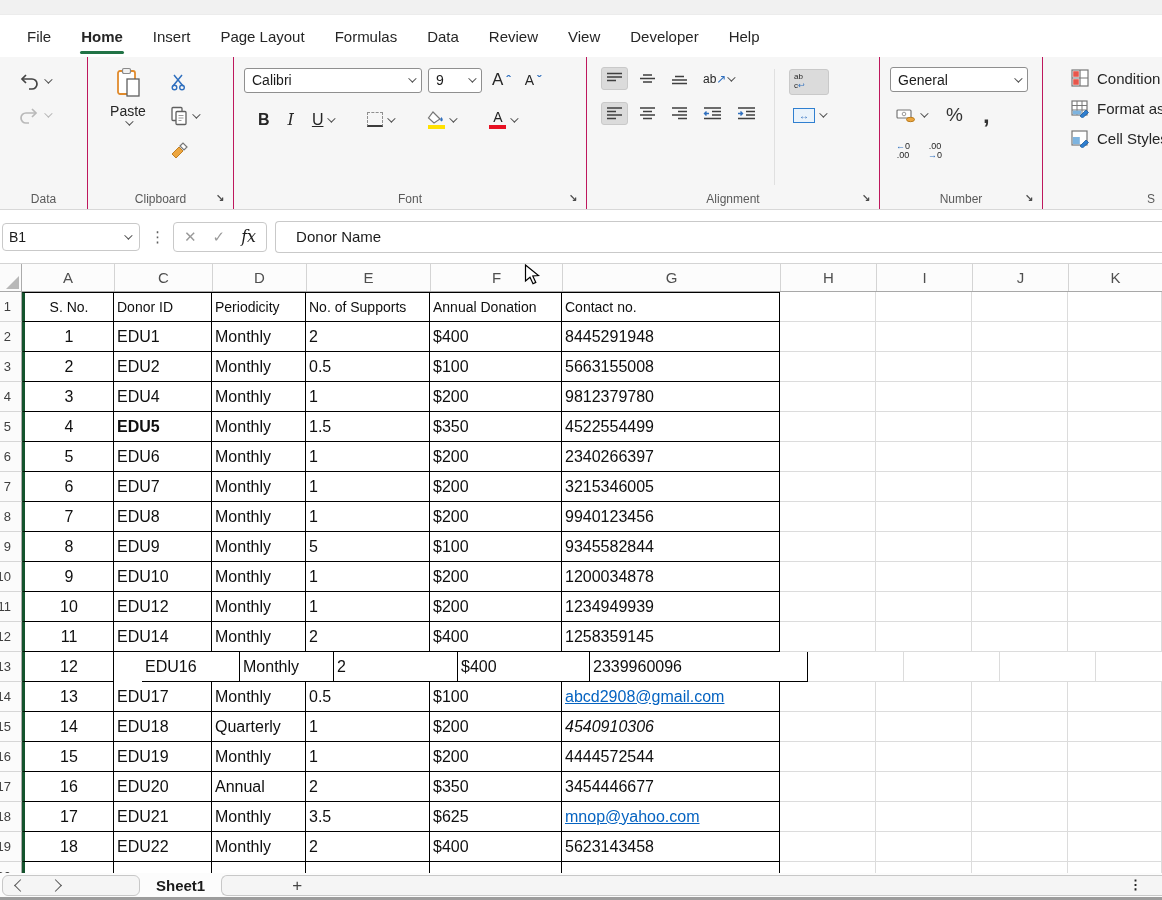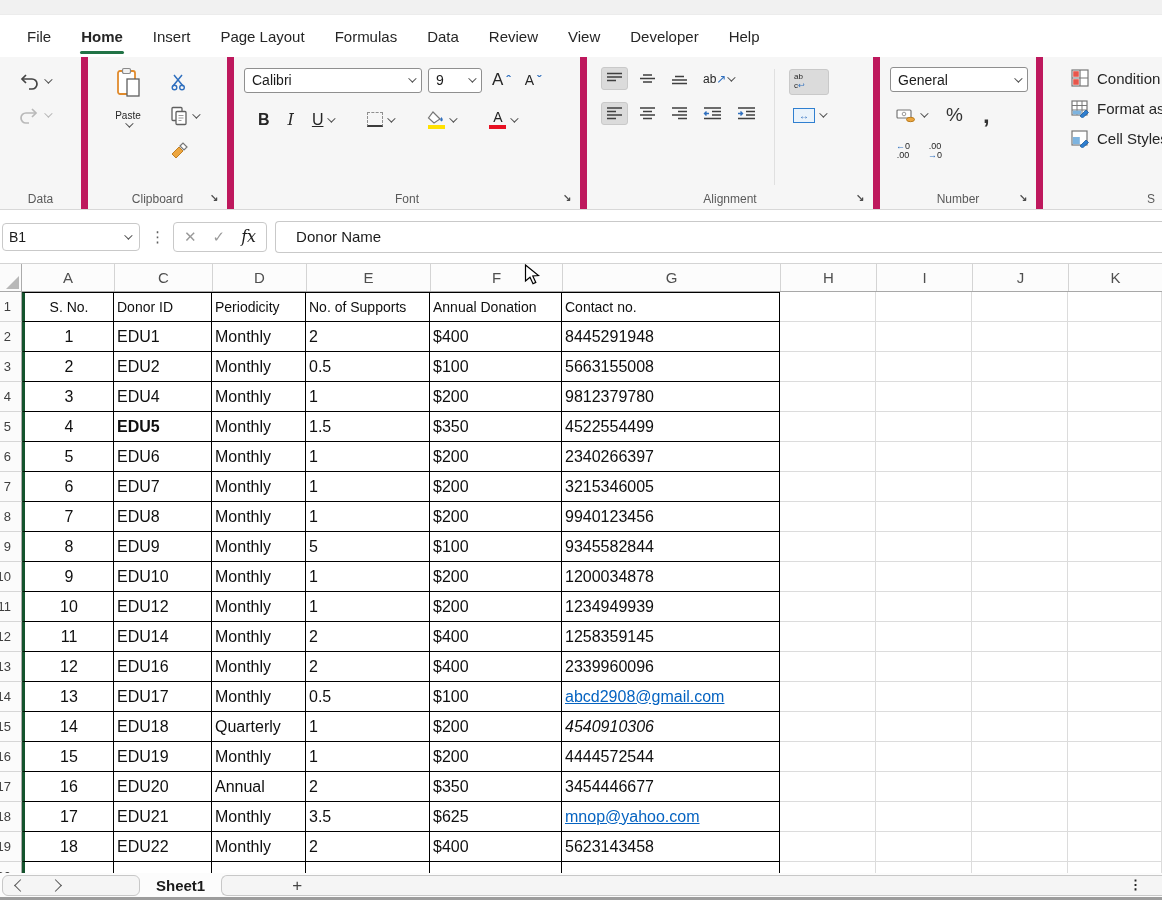--- a/index.html
+++ b/index.html
@@ -10,36 +10,36 @@
   .titlebar{height:14px;background:#f1f1f1;border-bottom:1px solid #ececec;}
 
   
   .menubar{height:42px;display:flex;align-items:center;padding-left:12px;background:#fff;}
   .menu-item{position:relative;padding:0 15px;font-size:15px;color:#262626;height:100%;display:flex;align-items:center;cursor:default;}
   .menu-item.active{font-weight:bold;}
   .menu-item.active::after{content:"";position:absolute;left:14px;right:14px;bottom:3px;height:3px;border-radius:2px;background:var(--accent,#217346);}
 
   
   .ribbon{height:152px;background:#f6f6f6;border-bottom:1px solid #d8d8d8;display:flex;}
-  .rgroup{position:relative;height:100%;box-sizing:border-box;border-right:7px solid #be185d;flex:none;}
+  .rgroup{position:relative;height:100%;box-sizing:border-box;border-right:1px solid #be185d;flex:none;}
   .glabel{position:absolute;bottom:3px;left:0;right:0;text-align:center;font-size:12px;color:#5a5a5a;}
   .launcher{position:absolute;bottom:5px;right:6px;width:11px;height:11px;font-size:10px;line-height:10px;color:#4c4c4c;font-weight:bold;}
   .chv{display:inline-block;width:6px;height:6px;border-right:1.4px solid #4d4d4d;border-bottom:1.4px solid #4d4d4d;transform:rotate(45deg) translateY(-2px);flex:none;}
   .chv.sm{width:5px;height:5px;}
   .chv.dim{border-color:#b5b5b5;}
   .rbtn{display:flex;align-items:center;gap:4px;padding:3px 4px;border-radius:3px;color:#262626;}
   .rbtn.active{background:#dbdbdb;border:1px solid #c9c9c9;}
   .combo{background:#fff;border:1px solid #8f8f8f;border-radius:3px;height:25px;display:flex;align-items:center;justify-content:space-between;padding:0 7px;font-size:14px;color:#1b1b1b;box-sizing:border-box;}
 
   .g-undo{width:88px;padding:12px 0 0 14px;}
   .g-undo .rbtn{margin-bottom:10px;}
 
   .g-clip{width:146px;display:flex;padding:10px 6px 0 12px;gap:10px;}
   .paste-btn{display:flex;flex-direction:column;align-items:center;width:56px;gap:1px;}
-  .paste-lbl{font-size:10px;color:#262626;margin-top:11px;}
+  .paste-lbl{font-size:14px;color:#262626;margin-top:4px;}
   .clip-col{display:flex;flex-direction:column;gap:9px;padding-top:4px;}
 
   .g-font{width:353px;padding:10px 8px 0 10px;}
   .font-row1{display:flex;align-items:center;gap:6px;}
   .font-row2{display:flex;align-items:center;gap:10px;margin-top:14px;padding-left:10px;}
   .fmt-letter{font-size:16px;color:#262626;}
   .bigA{font-size:17px;color:#262626;}
   .caret{color:#2f6fbe;font-size:13px;font-weight:bold;margin-left:-1px;}
   .border-ic{width:16px;height:15px;border:1px dashed #8f8f8f;border-bottom:2px solid #3c3c3c;box-sizing:border-box;}
   .color-bar{display:block;width:17px;height:4px;margin-top:1px;}
@@ -588,21 +588,21 @@
         <div class="ec" style="width: 96px;"></div>
         <div class="ec" style="width: 96px;"></div>
         <div class="ec" style="width: 96px;"></div>
         <div class="ec" style="width: 94px;"></div>
       </div>
       <div class="grow">
         <div class="rh">
           <span>13</span>
         </div>
         <div class="tc c0 cl" style="width: 93px;">12</div>
-        <div class="tc" style="width: 98px;">EDU16</div>
+        <div class="tc" style="width: 98px; margin-left: 28px;">EDU16</div>
         <div class="tc" style="width: 94px;">Monthly</div>
         <div class="tc" style="width: 124px;">2</div>
         <div class="tc" style="width: 132px;">$400</div>
         <div class="tc" style="width: 218px;">2339960096</div>
         <div class="ec" style="width: 96px;"></div>
         <div class="ec" style="width: 96px;"></div>
         <div class="ec" style="width: 96px;"></div>
         <div class="ec" style="width: 94px;"></div>
       </div>
       <div class="grow">

